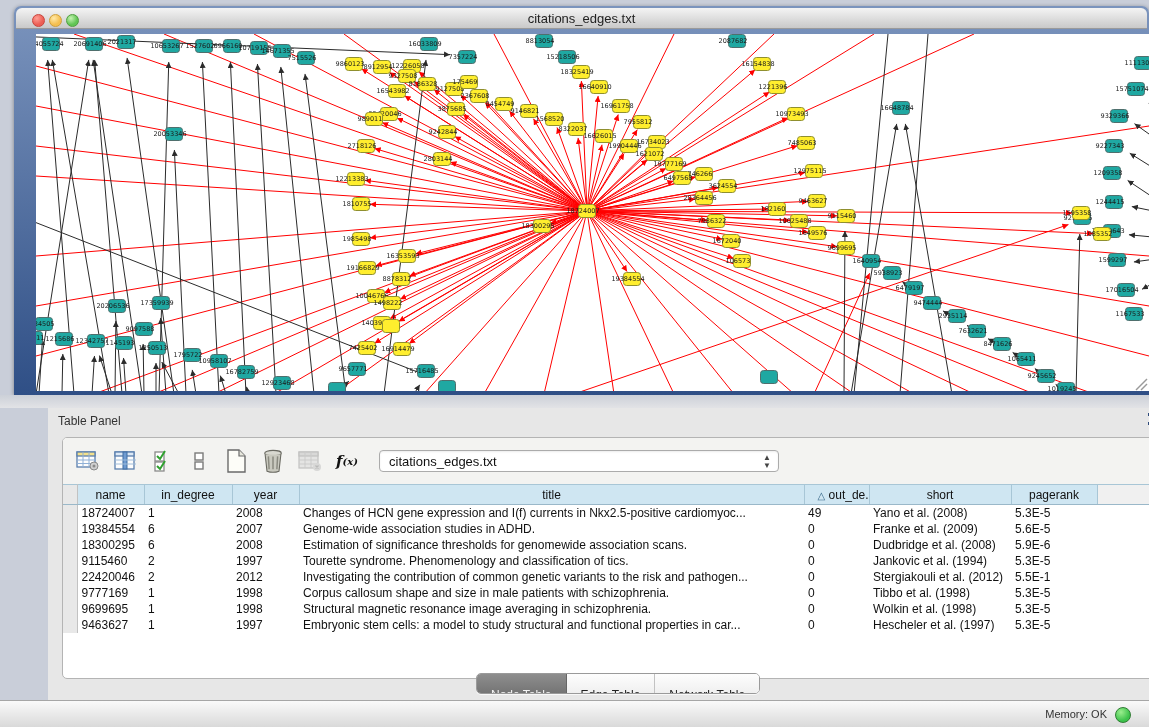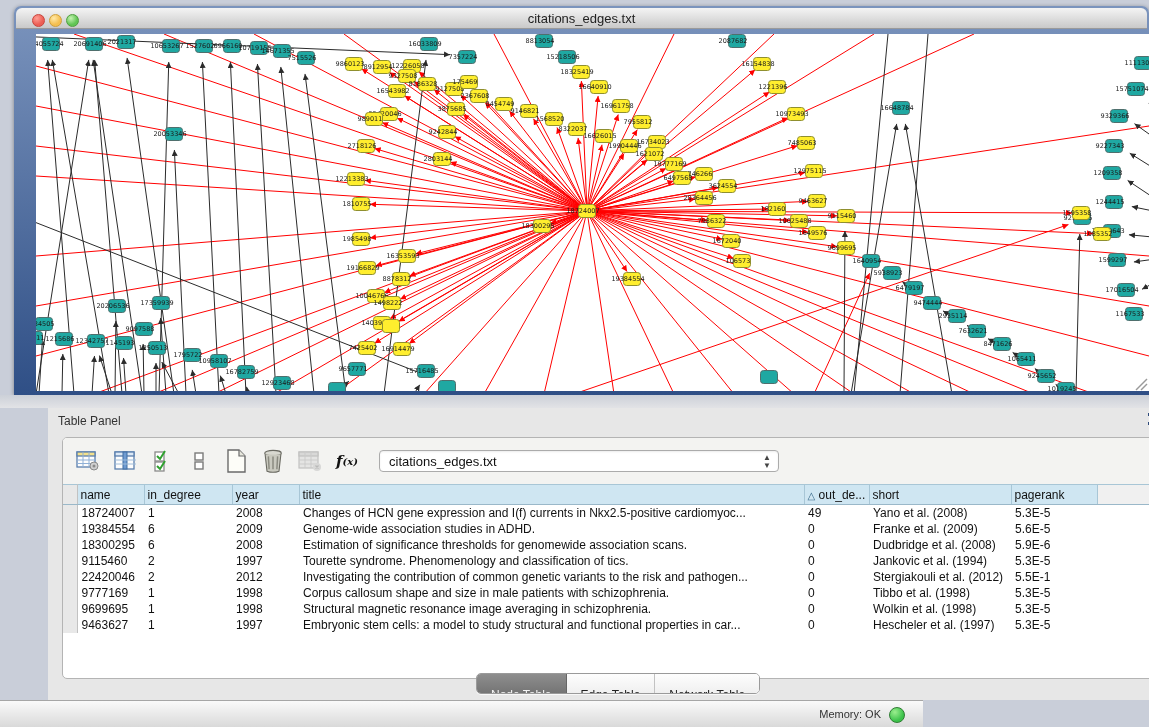--- a/index.html
+++ b/index.html
@@ -40,39 +40,39 @@
   .fx small{font-size:10px;}
   .dropdown{margin-left:20px;width:400px;height:22px;background:#fff;
     border:1px solid #ababab;border-radius:4px;position:relative;
     font-size:13px;color:#111;line-height:22px;padding-left:9px;box-sizing:border-box;
     box-shadow:inset 0 1px 2px rgba(0,0,0,.08);}
   .dd-arrows{position:absolute;right:7px;top:3px;font-size:8px;line-height:8px;color:#444;text-align:center;}
   
   .tbl{position:absolute;left:0;top:46px;right:0;bottom:0;}
   .grid{border-collapse:collapse;table-layout:fixed;width:1093px;font-size:12px;color:#111;}
   .grid th{background:#cfe6f2;border-right:1px solid #a8c6d6;border-top:1px solid #a8c6d6;
-    border-bottom:1px solid #9ab8c9;font-weight:normal;height:19px;padding:0 3px;
-    text-align:left;overflow:hidden;white-space:nowrap;}
+    border-bottom:1px solid #9ab8c9;font-weight:normal;height:19px;padding:0 13px;
+    text-align:center;overflow:hidden;white-space:nowrap;}
   .grid td{height:16px;padding:0 4px;overflow:hidden;white-space:nowrap;border:none;}
   .grid .rowhead{background:#e8e8e8;border-right:1px solid #c2c2c2;}
   .sort{color:#3a6a8a;font-size:10px;}
   .vscroll{position:absolute;right:0;top:46px;width:15px;bottom:0;
     background:#f4f4f4;border-left:1px solid #d4d4d4;}
   .vthumb{position:absolute;left:2px;top:24px;width:10px;height:52px;border-radius:6px;
     background:linear-gradient(90deg,#c9c9c9,#a9a9a9);}
   
   .tabs{position:absolute;left:428px;top:265px;height:19px;display:flex;
     border:1px solid #9a9a9a;border-radius:5px;overflow:hidden;background:#fff;
     font-size:12px;line-height:19px;box-shadow:0 1px 0 rgba(255,255,255,.7);}
   .tab{padding:12px 14px;color:#222;background:linear-gradient(#fdfdfd,#ececec);
     border-right:1px solid #c2c2c2;text-align:center;}
   .tab.sel{background:linear-gradient(#8e8e8e,#6e6e6e);color:#f4f4f4;border-right:1px solid #666;}
   .tab:last-child{border-right:none;}
   
-  .statusbar{position:absolute;left:0;top:700px;width:923px;height:27px;
+  .statusbar{position:absolute;left:0;top:700px;width:1149px;height:27px;
     background:linear-gradient(#fafafa,#d8d8d8);border-top:1px solid #a6a6a6;}
   .mem{position:absolute;right:42px;top:7px;font-size:11px;color:#333;}
   .memdot{position:absolute;right:18px;top:6px;width:14px;height:14px;border-radius:50%;
     background:radial-gradient(circle at 35% 30%,#9bee8e,#3cc24b 65%);border:1px solid #2e7d32;}
   .float-icon svg,.close-icon{display:block;}
   .close-icon{font-size:15px;font-weight:bold;color:#1a1a1a;line-height:15px;}
 </style>
 </head>
 <body>
 
@@ -849,21 +849,21 @@
               <td>Changes of HCN gene expression and I(f) currents in Nkx2.5-positive cardiomyoc...</td>
               <td>49</td>
               <td>Yano et al. (2008)</td>
               <td>5.3E-5</td>
               <td></td>
             </tr>
             <tr>
               <td class="rowhead"></td>
               <td>19384554</td>
               <td>6</td>
-              <td>2009</td>
+              <td>2007</td>
               <td>Genome-wide association studies in ADHD.</td>
               <td>0</td>
               <td>Franke et al. (2009)</td>
               <td>5.6E-5</td>
               <td></td>
             </tr>
             <tr>
               <td class="rowhead"></td>
               <td>18300295</td>
               <td>6</td>

